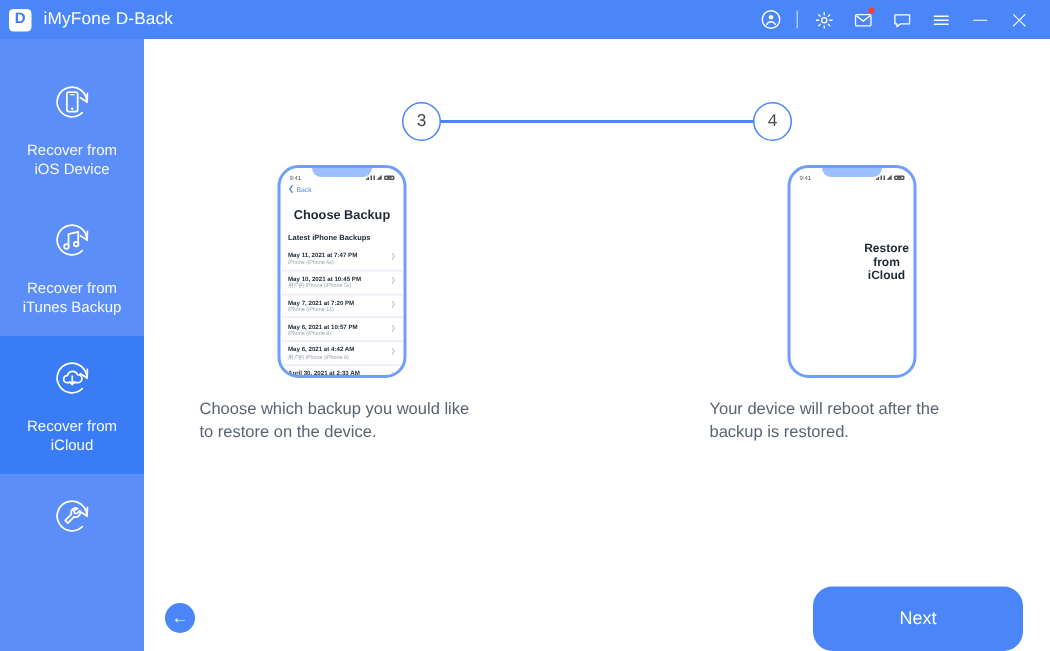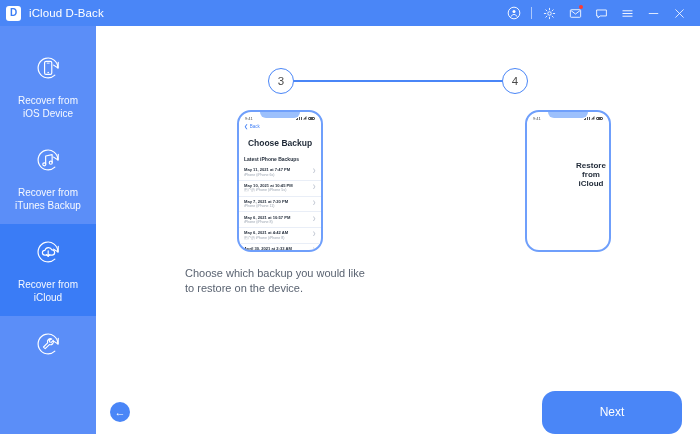--- a/index.html
+++ b/index.html
@@ -232,21 +232,21 @@
 </style>
 </head>
 <body>
 
 <div id="app">
 
   <div class="titlebar">
     <div class="logo-box">
       <span>D</span>
     </div>
-    <div class="app-title">iCloud D-Back</div>
+    <div class="app-title">iMyFone D-Back</div>
     <div class="tb-spacer"></div>
     <div class="tb-icons">
 
       <div class="tb-btn">
         <svg width="14" height="14" viewBox="0 0 24 24">
           <circle cx="12" cy="12" r="10" fill="none" stroke="#ffffff" stroke-width="1.6"></circle>
           <circle cx="12" cy="9.4" r="2.6" fill="#ffffff"></circle>
           <path d="M6.8 18.4c1-2.6 3-3.9 5.2-3.9s4.2 1.3 5.2 3.9" fill="none" stroke="#ffffff" stroke-width="1.6"></path>
         </svg>
       </div>
@@ -497,20 +497,21 @@
 
             <div class="phone-title big">Restore from iCloud</div>
 
             <div class="progress-wrap">
               <div class="progress-track">
                 <div class="progress-fill" style="width: 18%;"></div>
               </div>
               <div class="progress-label">Time remaining: About 1 minute</div>
             </div>
           </div>
+          <div class="caption">Your device will reboot after the backup is restored.</div>
         </div>
 
       </div>
 
       <div class="footer">
         <div class="back-btn">←</div>
         <div class="footer-spacer"></div>
         <button class="next-btn">Next</button>
       </div>
 

